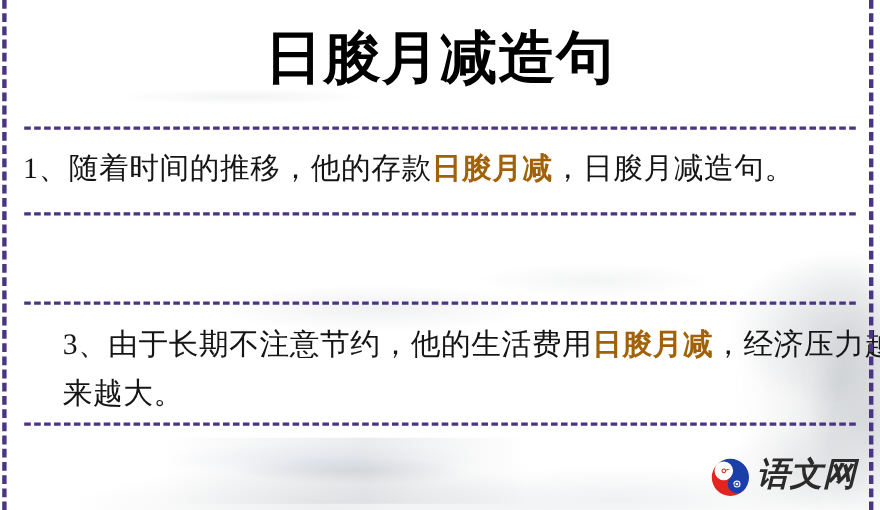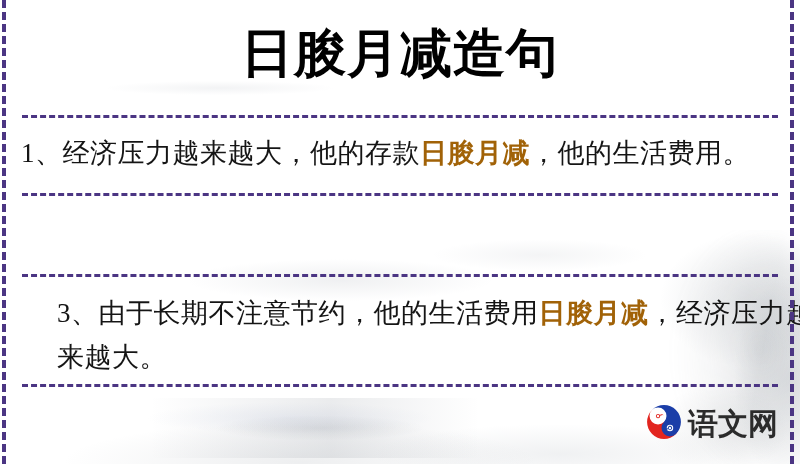--- a/index.html
+++ b/index.html
@@ -166,25 +166,26 @@
 
   .idiom {
     color: #a16207;
     font-weight: bold;
   }
 
   
   .logo {
     position: absolute;
     right: 22px;
-    bottom: 24px;
+    bottom: 12px;
     z-index: 4;
     display: flex;
-    align-items: flex-end;
+    align-items: flex-start;
     gap: 6px;
+    font-style: italic;
   }
 
   .logo-mark {
     width: 36px;
     height: 36px;
     flex: 0 0 36px;
   }
 
   .logo-text {
     font-size: 30px;
@@ -210,21 +211,21 @@
 
   <div class="frame-edge frame-left"></div>
   <div class="frame-edge frame-right"></div>
 
   <div class="content">
 
     <div class="title">日朘月减造句</div>
 
     <div class="rule rule-1"></div>
 
-    <div class="sentence s1"><span>1、</span><span>经济压力越来越大，他的存款</span><span class="idiom">日朘月减</span><span>，他的生活费用。</span></div>
+    <div class="sentence s1"><span>1、</span><span>随着时间的推移，他的存款</span><span class="idiom">日朘月减</span><span>，日朘月减造句。</span></div>
 
     <div class="rule rule-2"></div>
 
 
     <div class="rule rule-3"></div>
 
     <div class="sentence s3"><span>3、</span><span>由于长期不注意节约，他的生活费用</span><span class="idiom">日朘月减</span><span>，经济压力越来越大。</span></div>
 
     <div class="rule rule-4"></div>
 

